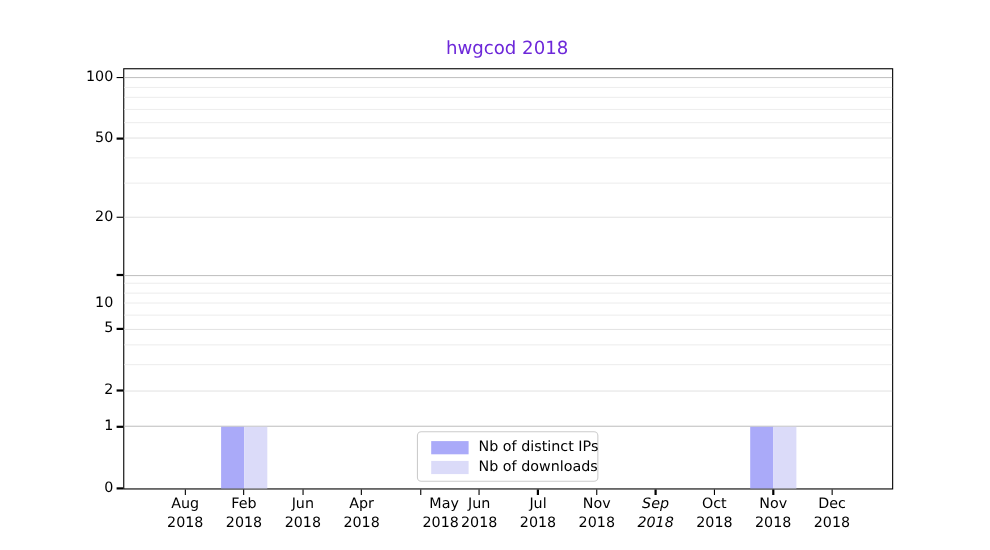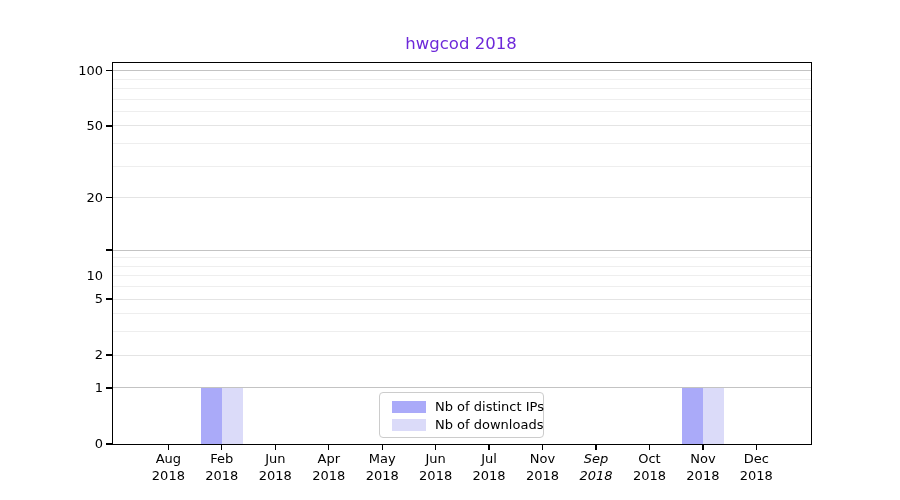--- a/index.html
+++ b/index.html
@@ -156,21 +156,21 @@
       <div class="x-tick-label" style="left: 127.3px;">
         <span>Jun</span>
         <span>2018</span>
       </div>
       <div class="x-tick" style="left: 215.1px;"></div>
       <div class="x-tick-label" style="left: 180.75px;">
         <span>Apr</span>
         <span>2018</span>
       </div>
       <div class="x-tick" style="left: 268.55px;"></div>
-      <div class="x-tick-label" style="left: 234.2px;">
+      <div class="x-tick-label" style="left: 234.2px; text-align: right;">
         <span>May</span>
         <span>2018</span>
       </div>
       <div class="x-tick" style="left: 322px;"></div>
       <div class="x-tick-label" style="left: 287.65px;">
         <span>Jun</span>
         <span>2018</span>
       </div>
       <div class="x-tick" style="left: 375.45px;"></div>
       <div class="x-tick-label" style="left: 341.1px;">

